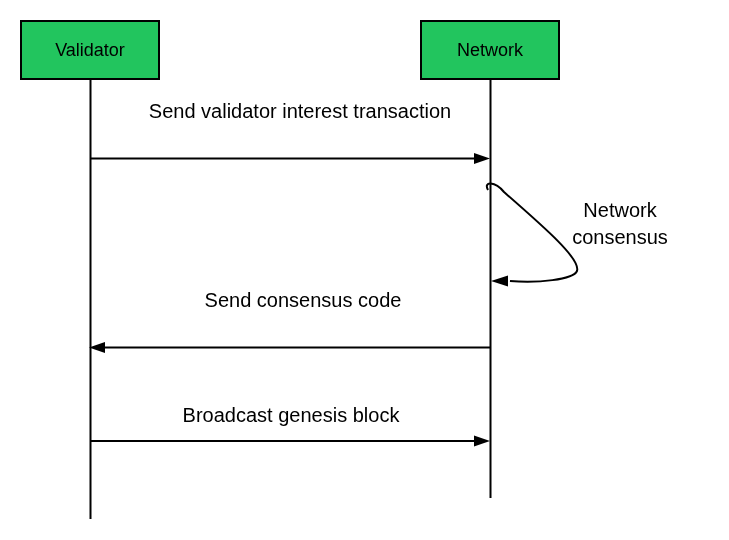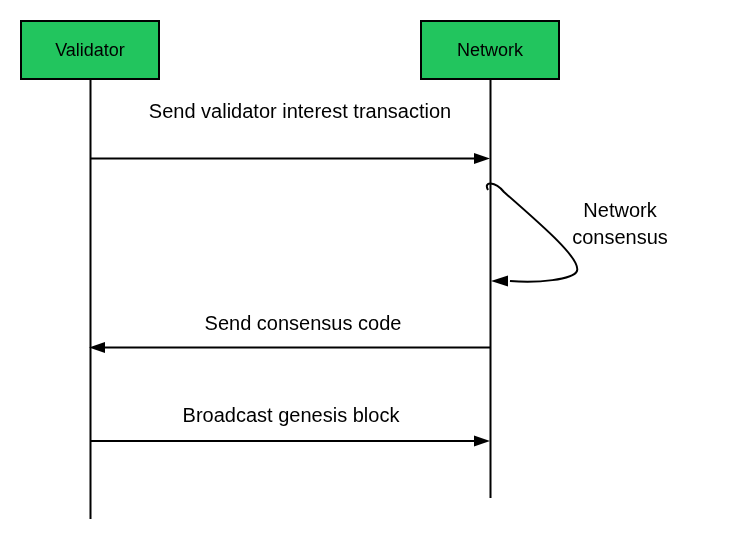--- a/index.html
+++ b/index.html
@@ -40,21 +40,21 @@
   .actor-box.network  { left: 420px; text-align: center; }
   .msg-label {
     position: absolute;
     transform: translateX(-50%);
     white-space: nowrap;
     font-size: 20px;
     line-height: 23px;
     text-align: center;
   }
   .msg-label.msg1 { left: 300px; top: 100px; }
-  .msg-label.msg2 { left: 303px; top: 312px; }
+  .msg-label.msg2 { left: 303px; top: 289px; }
   .msg-label.msg3 { left: 291px; top: 404px; }
   .loop-label {
     position: absolute;
     left: 620px;
     top: 197px;
     transform: translateX(-50%);
     font-size: 20px;
     line-height: 27px;
     text-align: center;
     white-space: nowrap;

